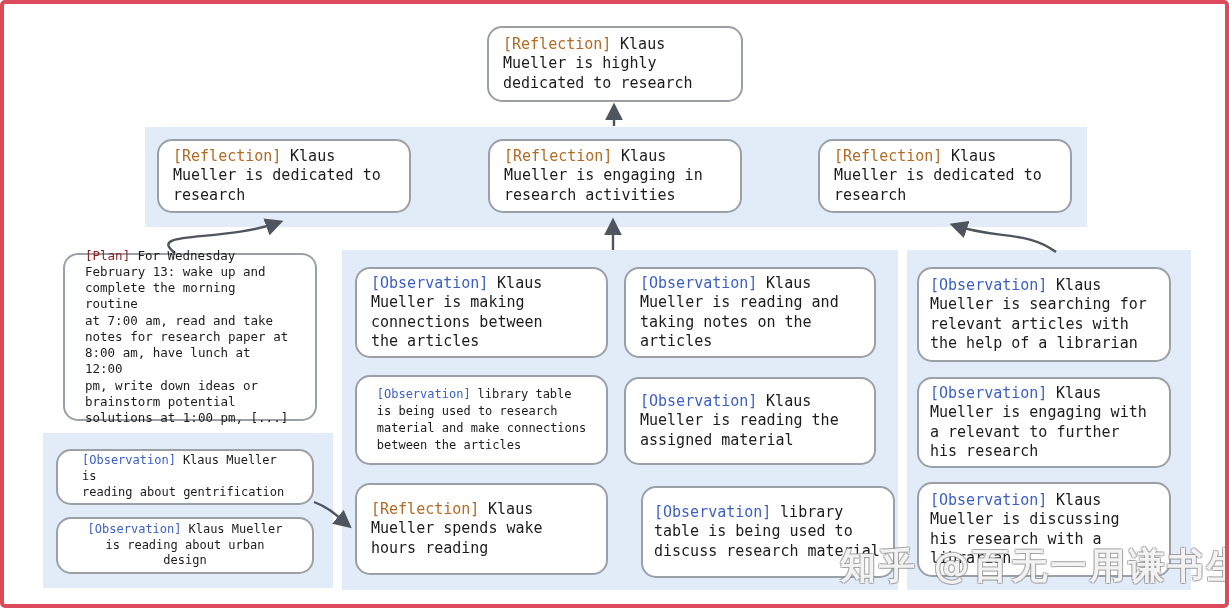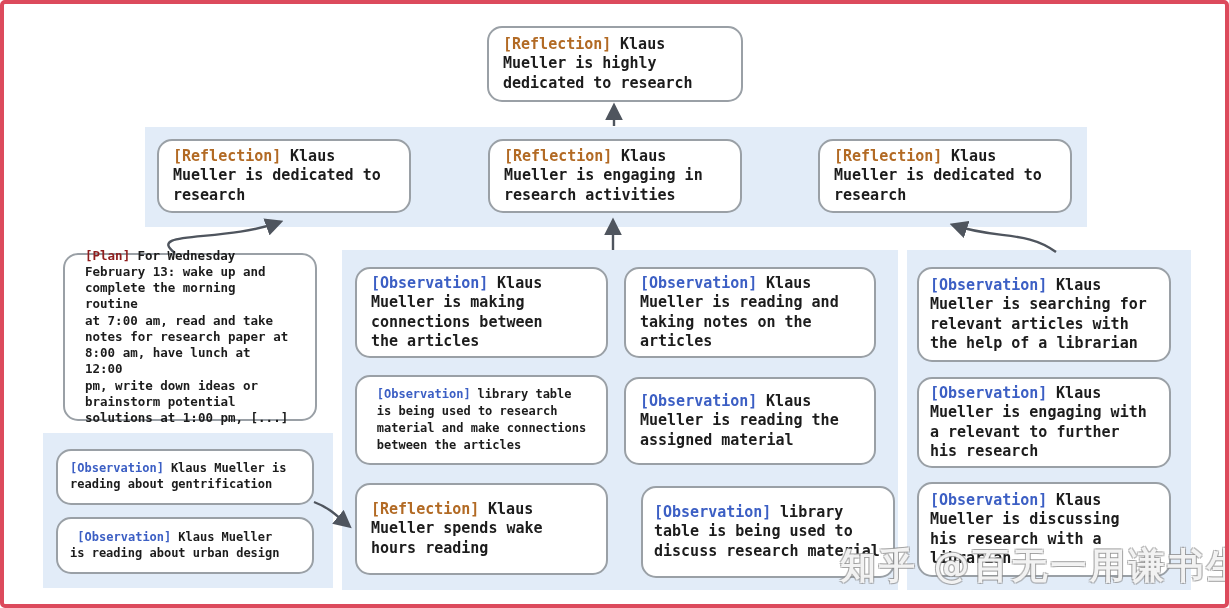--- a/index.html
+++ b/index.html
@@ -21,29 +21,29 @@
     color:var(--text);
   }
   .band { position:absolute; background:var(--band-bg); z-index:0; }
   .arrows { position:absolute; left:0; top:0; z-index:1; pointer-events:none; }
   .arrows path { stroke:var(--arrow); stroke-width:2.4; fill:none; }
   #arrhead path { stroke:none; fill:var(--arrow); }
   .bubble {
     position:absolute; z-index:2; box-sizing:border-box;
     background:#fff; border:2px solid var(--box-border); border-radius:15px;
     display:flex; align-items:center;
-    padding:8px 14px; font-size:15px; font-weight:bold; line-height:1.3;
+    padding:8px 14px; font-size:15px; font-weight:normal; line-height:1.3;
   }
   .bubble-inner { white-space:pre-line; }
   .tag { margin-right:0.58em; }
   .tag-reflection { color:var(--reflection-tag); }
   .tag-observation { color:var(--observation-tag); }
   .tag-plan { color:var(--plan-tag); }
   .small { font-size:12px; line-height:1.42; padding:8px 12px;justify-content:center; }
-  .tiny  { font-size:12px; line-height:1.32; padding:6px 12px; }
+  .tiny  { font-size:12px; line-height:1.32; padding:6px 24px; }
   .plan-box { font-size:12.5px; line-height:1.3; padding:8px 20px; }
   .watermark {
     position:absolute; z-index:3; left:836px; top:538px;
     font-family:"DejaVu Sans","Liberation Sans",sans-serif;
     font-size:36px; font-weight:bold; letter-spacing:3px;
     color:rgba(255,255,255,0.88);
     text-shadow:1px 1px 0 rgba(140,140,140,.55), -1px -1px 0 rgba(140,140,140,.55),
                 1px -1px 0 rgba(140,140,140,.55), -1px 1px 0 rgba(140,140,140,.55);
     white-space:nowrap;
   }

